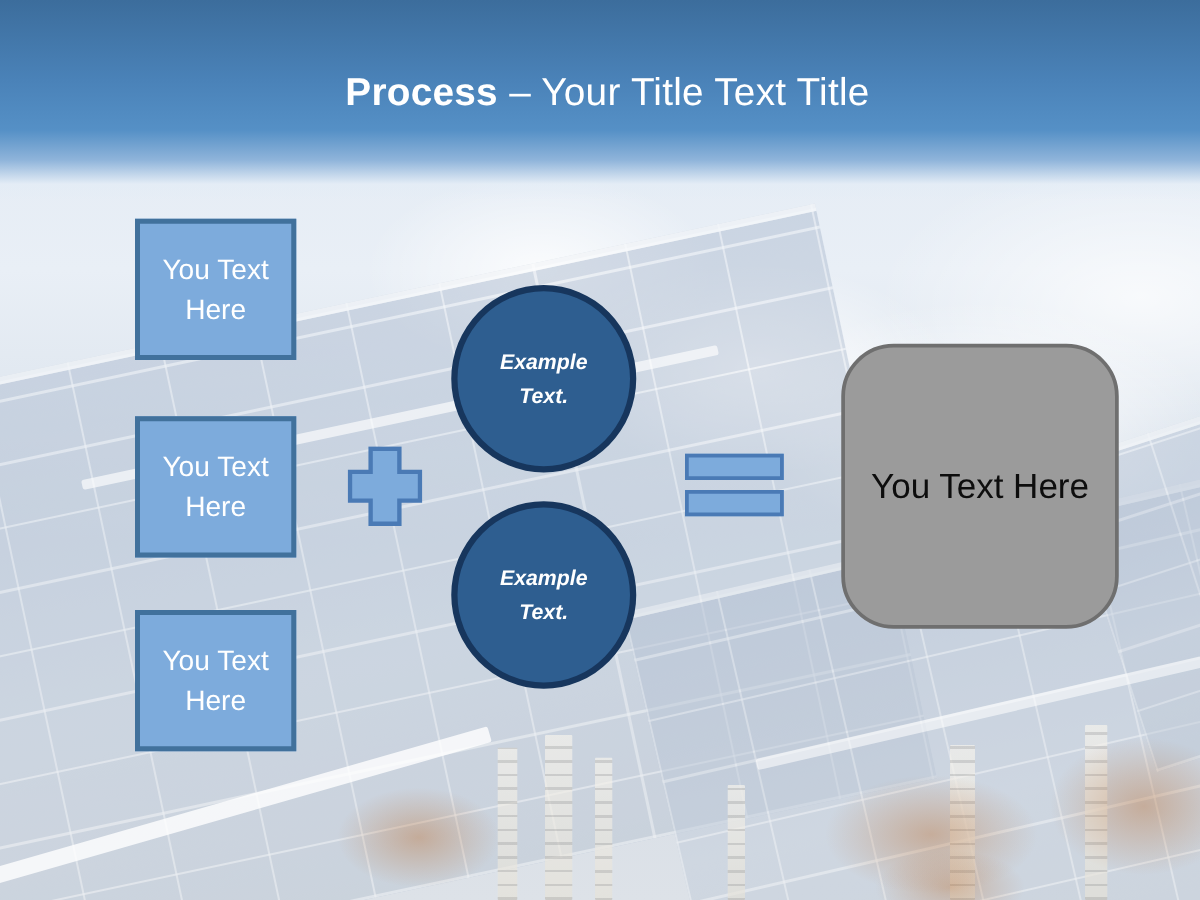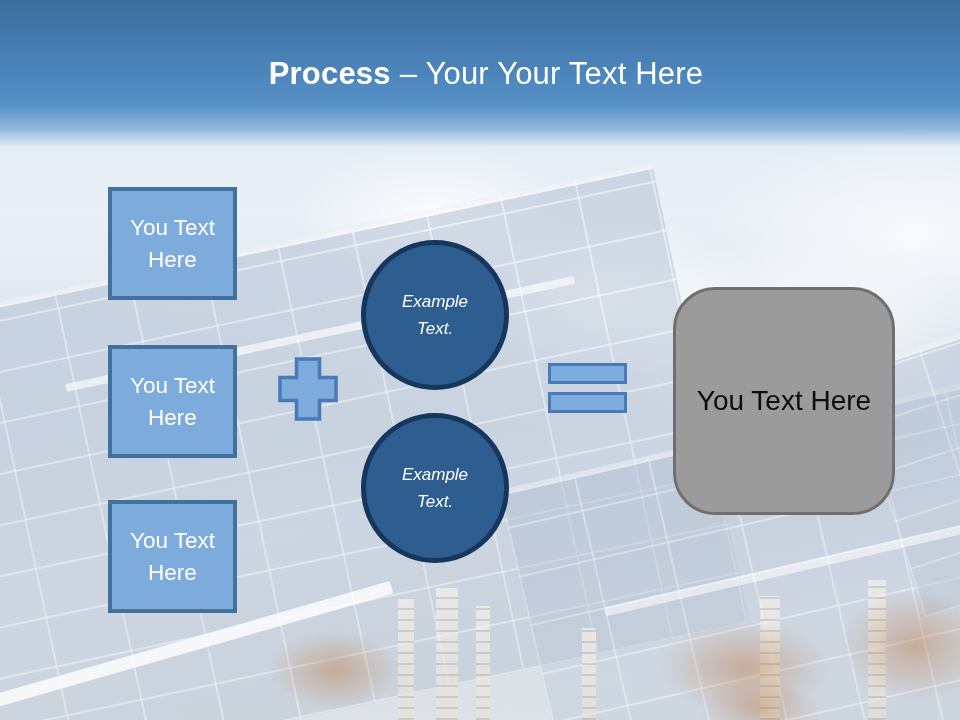--- a/index.html
+++ b/index.html
@@ -72,21 +72,21 @@
       rgba(226,236,246,0) 100%);
   }
   .title {
     position:absolute; top:56px; left:0; width:960px;
     text-align:center; color:#ffffff; font-size:31px; letter-spacing:.2px;
   }
   .title .t-bold { font-weight:bold;margin-left:12px; }
   .title .t-rest { font-weight:normal; margin-left:9px; }
 
   
-  .shape { position:absolute; display:flex; align-items:center; justify-content:center; text-align:center;margin-top:12px; }
+  .shape { position:absolute; display:flex; align-items:center; justify-content:center; text-align:center; }
 
   .input-box {
     left:108px; width:129px; height:113px;
     background:var(--box-fill, #7dabdc);
     border:4px solid var(--box-border, #41719c);
     color:#ffffff; font-size:22.5px; line-height:1.4;
     padding:0 10px;
   }
   .input-box.b1 { top:175px; }
   .input-box.b2 { top:333px; }
@@ -99,21 +99,21 @@
     background:var(--operator-fill, #7dabdc);
     border:3px solid var(--operator-border, #4a7ab5);
   }
   .eq-bar.e1 { top:363px; }
   .eq-bar.e2 { top:392px; }
 
   .example-circle {
     left:361px; width:148px; height:150px; border-radius:50%;
     background:var(--circle-fill, #2e5e90);
     border:5px solid var(--circle-border, #17365d);
-    color:#ffffff; font-size:17px; font-weight:normal; font-style:italic;
+    color:#ffffff; font-size:17px; font-weight:bold; font-style:italic;
     line-height:1.6; padding:0 24px;
   }
   .example-circle.c1 { top:228px; }
   .example-circle.c2 { top:401px; }
 
   .result-box {
     left:673px; top:275px; width:222px; height:228px;
     background:var(--result-fill, #9b9b9b);
     border:3px solid var(--result-border, #6f6f6f);
     border-radius:42px;
@@ -137,21 +137,21 @@
   <div class="post p5"></div>
   <div class="post p6"></div>
   <div class="warm w1"></div>
   <div class="warm w2"></div>
   <div class="warm w3"></div>
   <div class="warm w4"></div>
 </div>
 
 <div class="header"></div>
 <div class="title">
-  <span class="t-bold">Process</span><span class="t-rest">– Your Your Text Here</span>
+  <span class="t-bold">Process</span><span class="t-rest">– Your Title Text Title</span>
 </div>
 
 <div class="shape input-box b1">
   <span>You Text Here</span>
 </div>
 <div class="shape input-box b2">
   <span>You Text Here</span>
 </div>
 <div class="shape input-box b3">
   <span>You Text Here</span>

